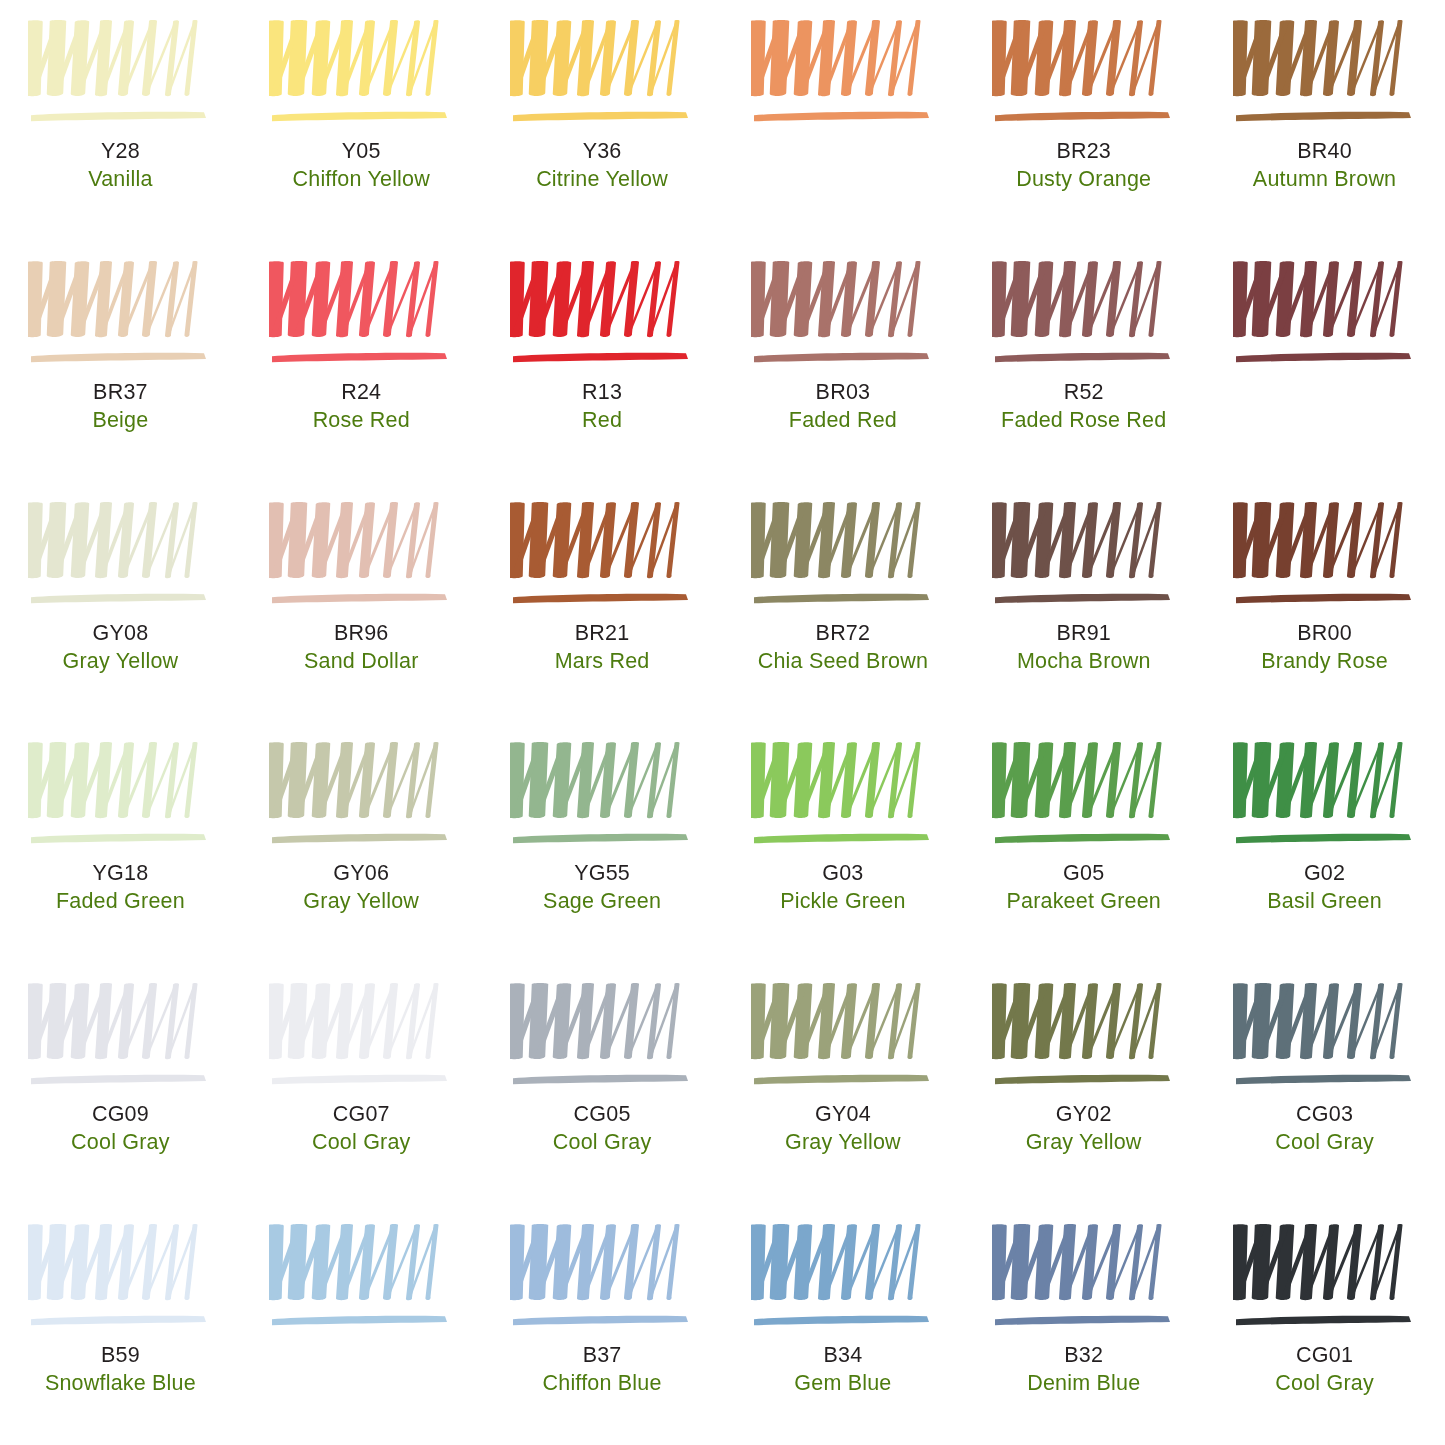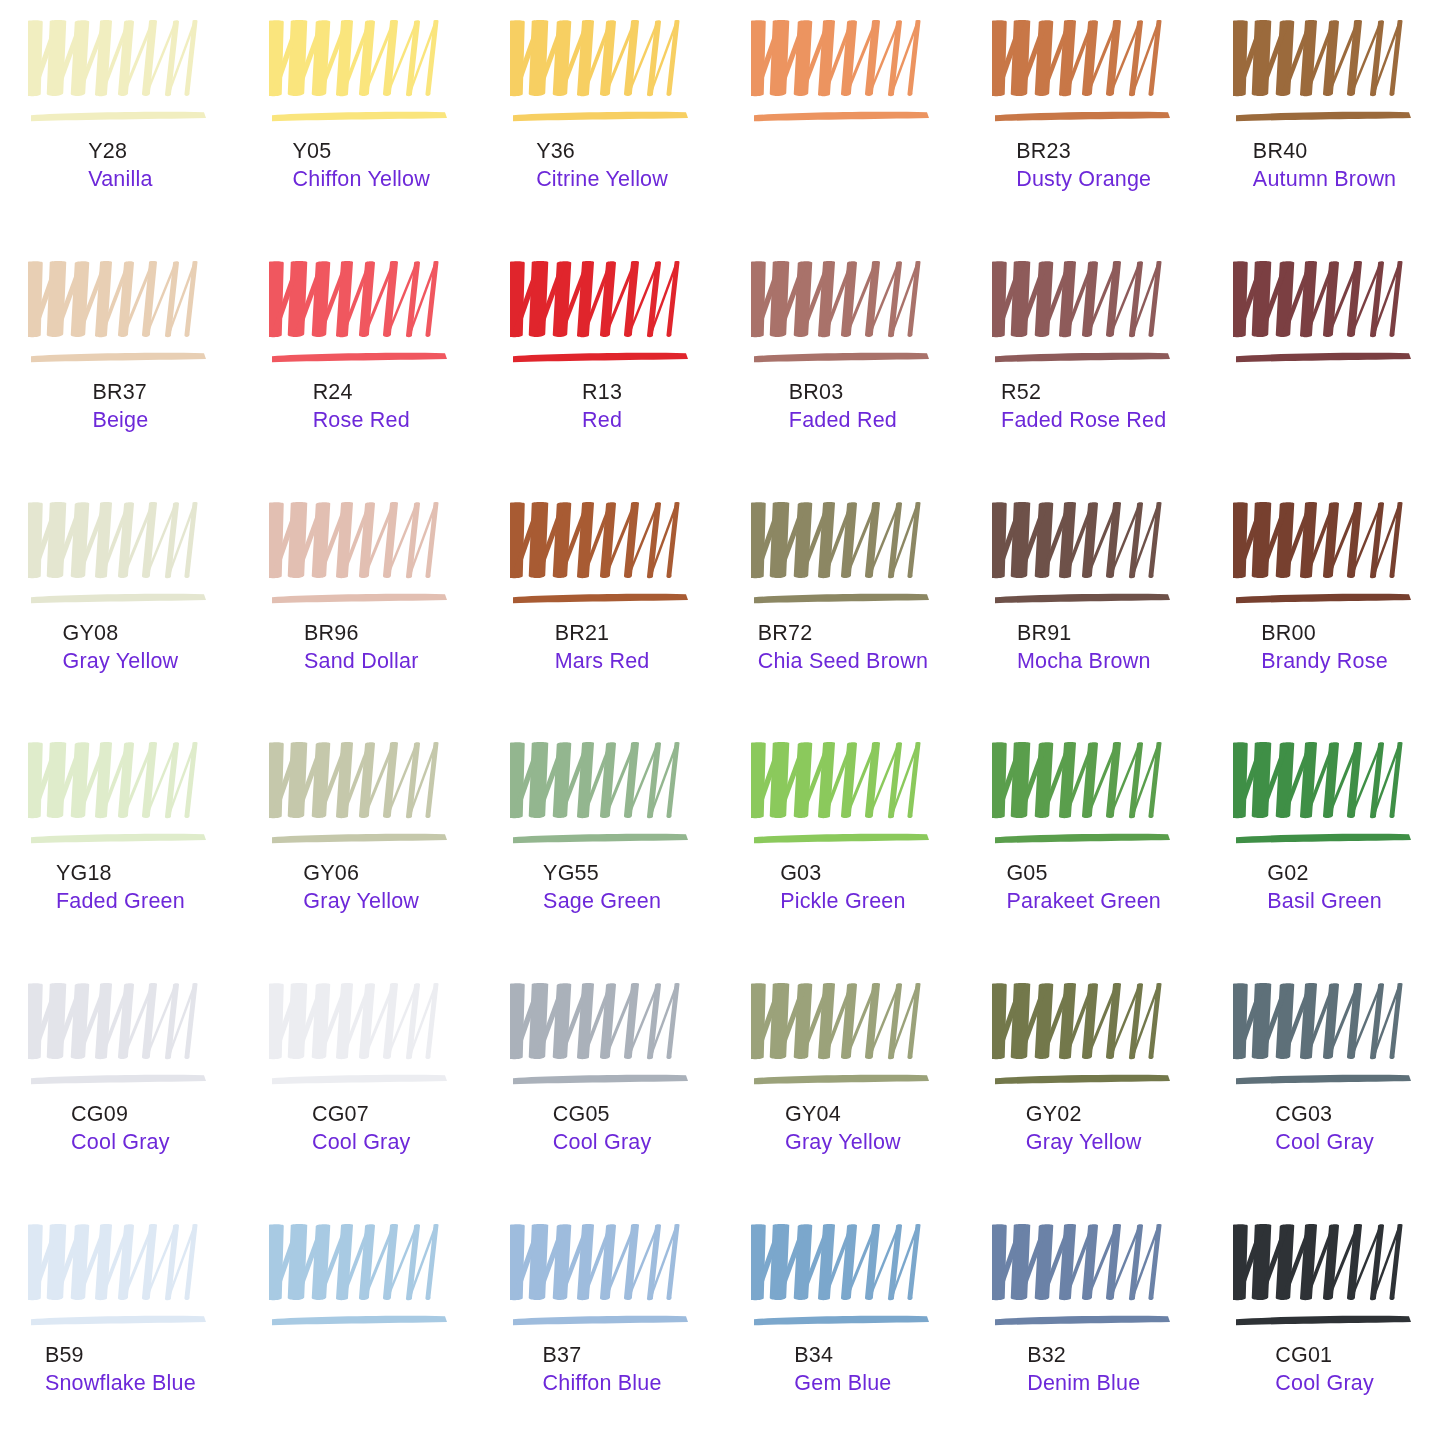--- a/index.html
+++ b/index.html
@@ -32,34 +32,35 @@
     box-sizing: border-box;
     overflow: hidden;
   }
   .swatch-art {
     width: 184px;
     height: 112px;
     display: block;
   }
   .swatch-labels {
     margin-top: 8px;
+    text-align: center;
     line-height: 1.30;
     color: #231f20;
     font-weight: 300;
     letter-spacing: 0.2px;
     user-select: none;
   }
   .swatch-code {
     font-size: 21.5px;
     color: #231f20;
     display: block;
   }
   .swatch-name {
     font-size: 21.5px;
-    color: #6d28d9;
+    color: #4d7c0f;
     display: block;
     white-space: nowrap;
   }
 </style>
 </head>
 <body>
 
 <div id="swatch-grid">
     <div class="swatch-cell">
       <svg class="swatch-art" viewBox="0 0 184 112" preserveAspectRatio="none">

